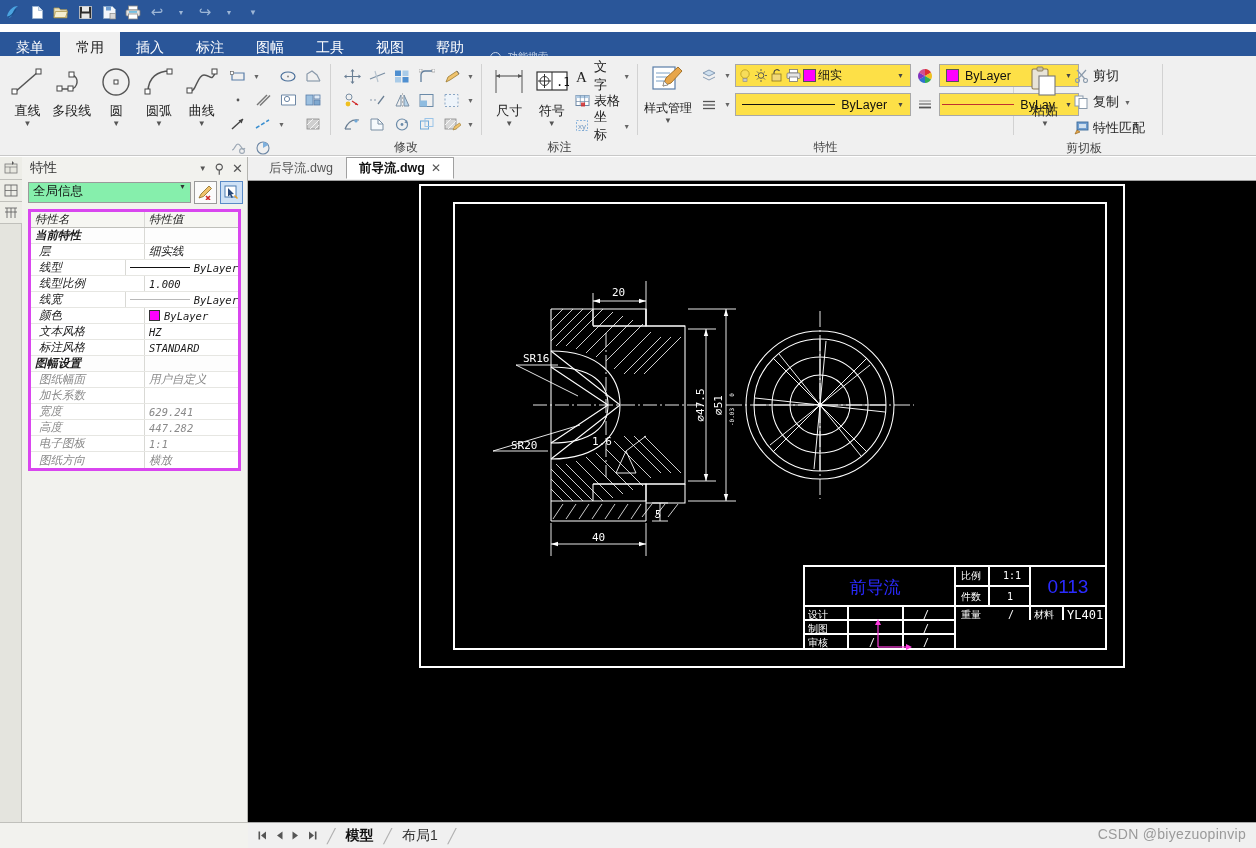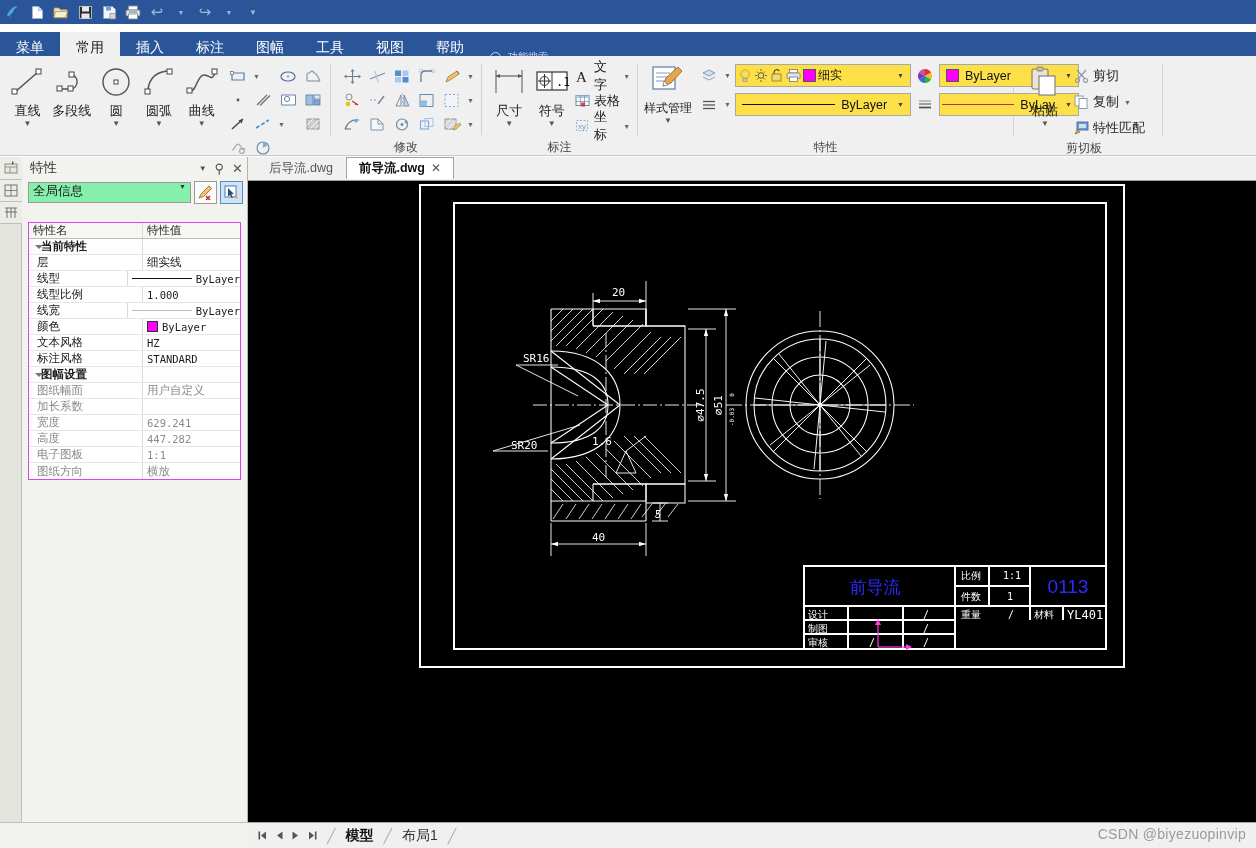--- a/index.html
+++ b/index.html
@@ -124,33 +124,33 @@
     display: flex; padding: 0 4px;
     font-size: 12.5px; color: #111;
   }
   .panelcombo .arw { margin-left: auto; font-size: 7px; color: #333; }
   .pbtn {
     width: 23px; height: 23px; border: 1px solid #9a9a9a; background: #fbfbfb;
     display: flex; align-items: center; justify-content: center;
   }
   .pbtn.on { background: #cfe2f6; border-color: #5a8ac6; }
 
-  .ptable { margin: 15px 6px 0 6px; border: 1px solid #d946ef; background: #fff; }
+  .ptable { margin: 2px 6px 0 6px; border: 3px solid #d946ef; background: #fff; font-style: italic; }
   .prow { display: flex; height: 16px; border-bottom: 1px solid #e6e6e2; font-size: 11.5px; }
   .pname {
     width: 114px; padding-left: 8px; color: #1a1a1a;
     display: flex; align-items: center; border-right: 1px solid #d9d9d5;
     font-family: "Liberation Sans", sans-serif;
   }
   .pval {
     flex: 1; padding-left: 4px; color: #1a1a1a; display: flex;
     align-items: center; gap: 4px;
     font-family: "DejaVu Sans Mono", monospace; font-size: 10.5px;
   }
-  .prow.group .pname { font-weight: bold; padding-left: 12px; position: relative; }
+  .prow.group .pname { font-weight: bold; padding-left: 4px; position: relative; }
   .prow.group { background: #fdfdfd; }
   .prow.group .pname::before {
     content: ""; position: absolute; left: 6px; top: 6px;
     border-left: 4px solid transparent; border-right: 4px solid transparent;
     border-top: 4px solid #777;
   }
   .prow.dim .pname, .prow.dim .pval { color: #8a8a8a; }
   .prow .cn { font-family: "Liberation Sans", sans-serif; font-size: 11.5px; }
   .linebar { width: 60px; height: 1px; background: #111; }
   .linebar.thin { height: 1px; background: #b9b9b9; }

